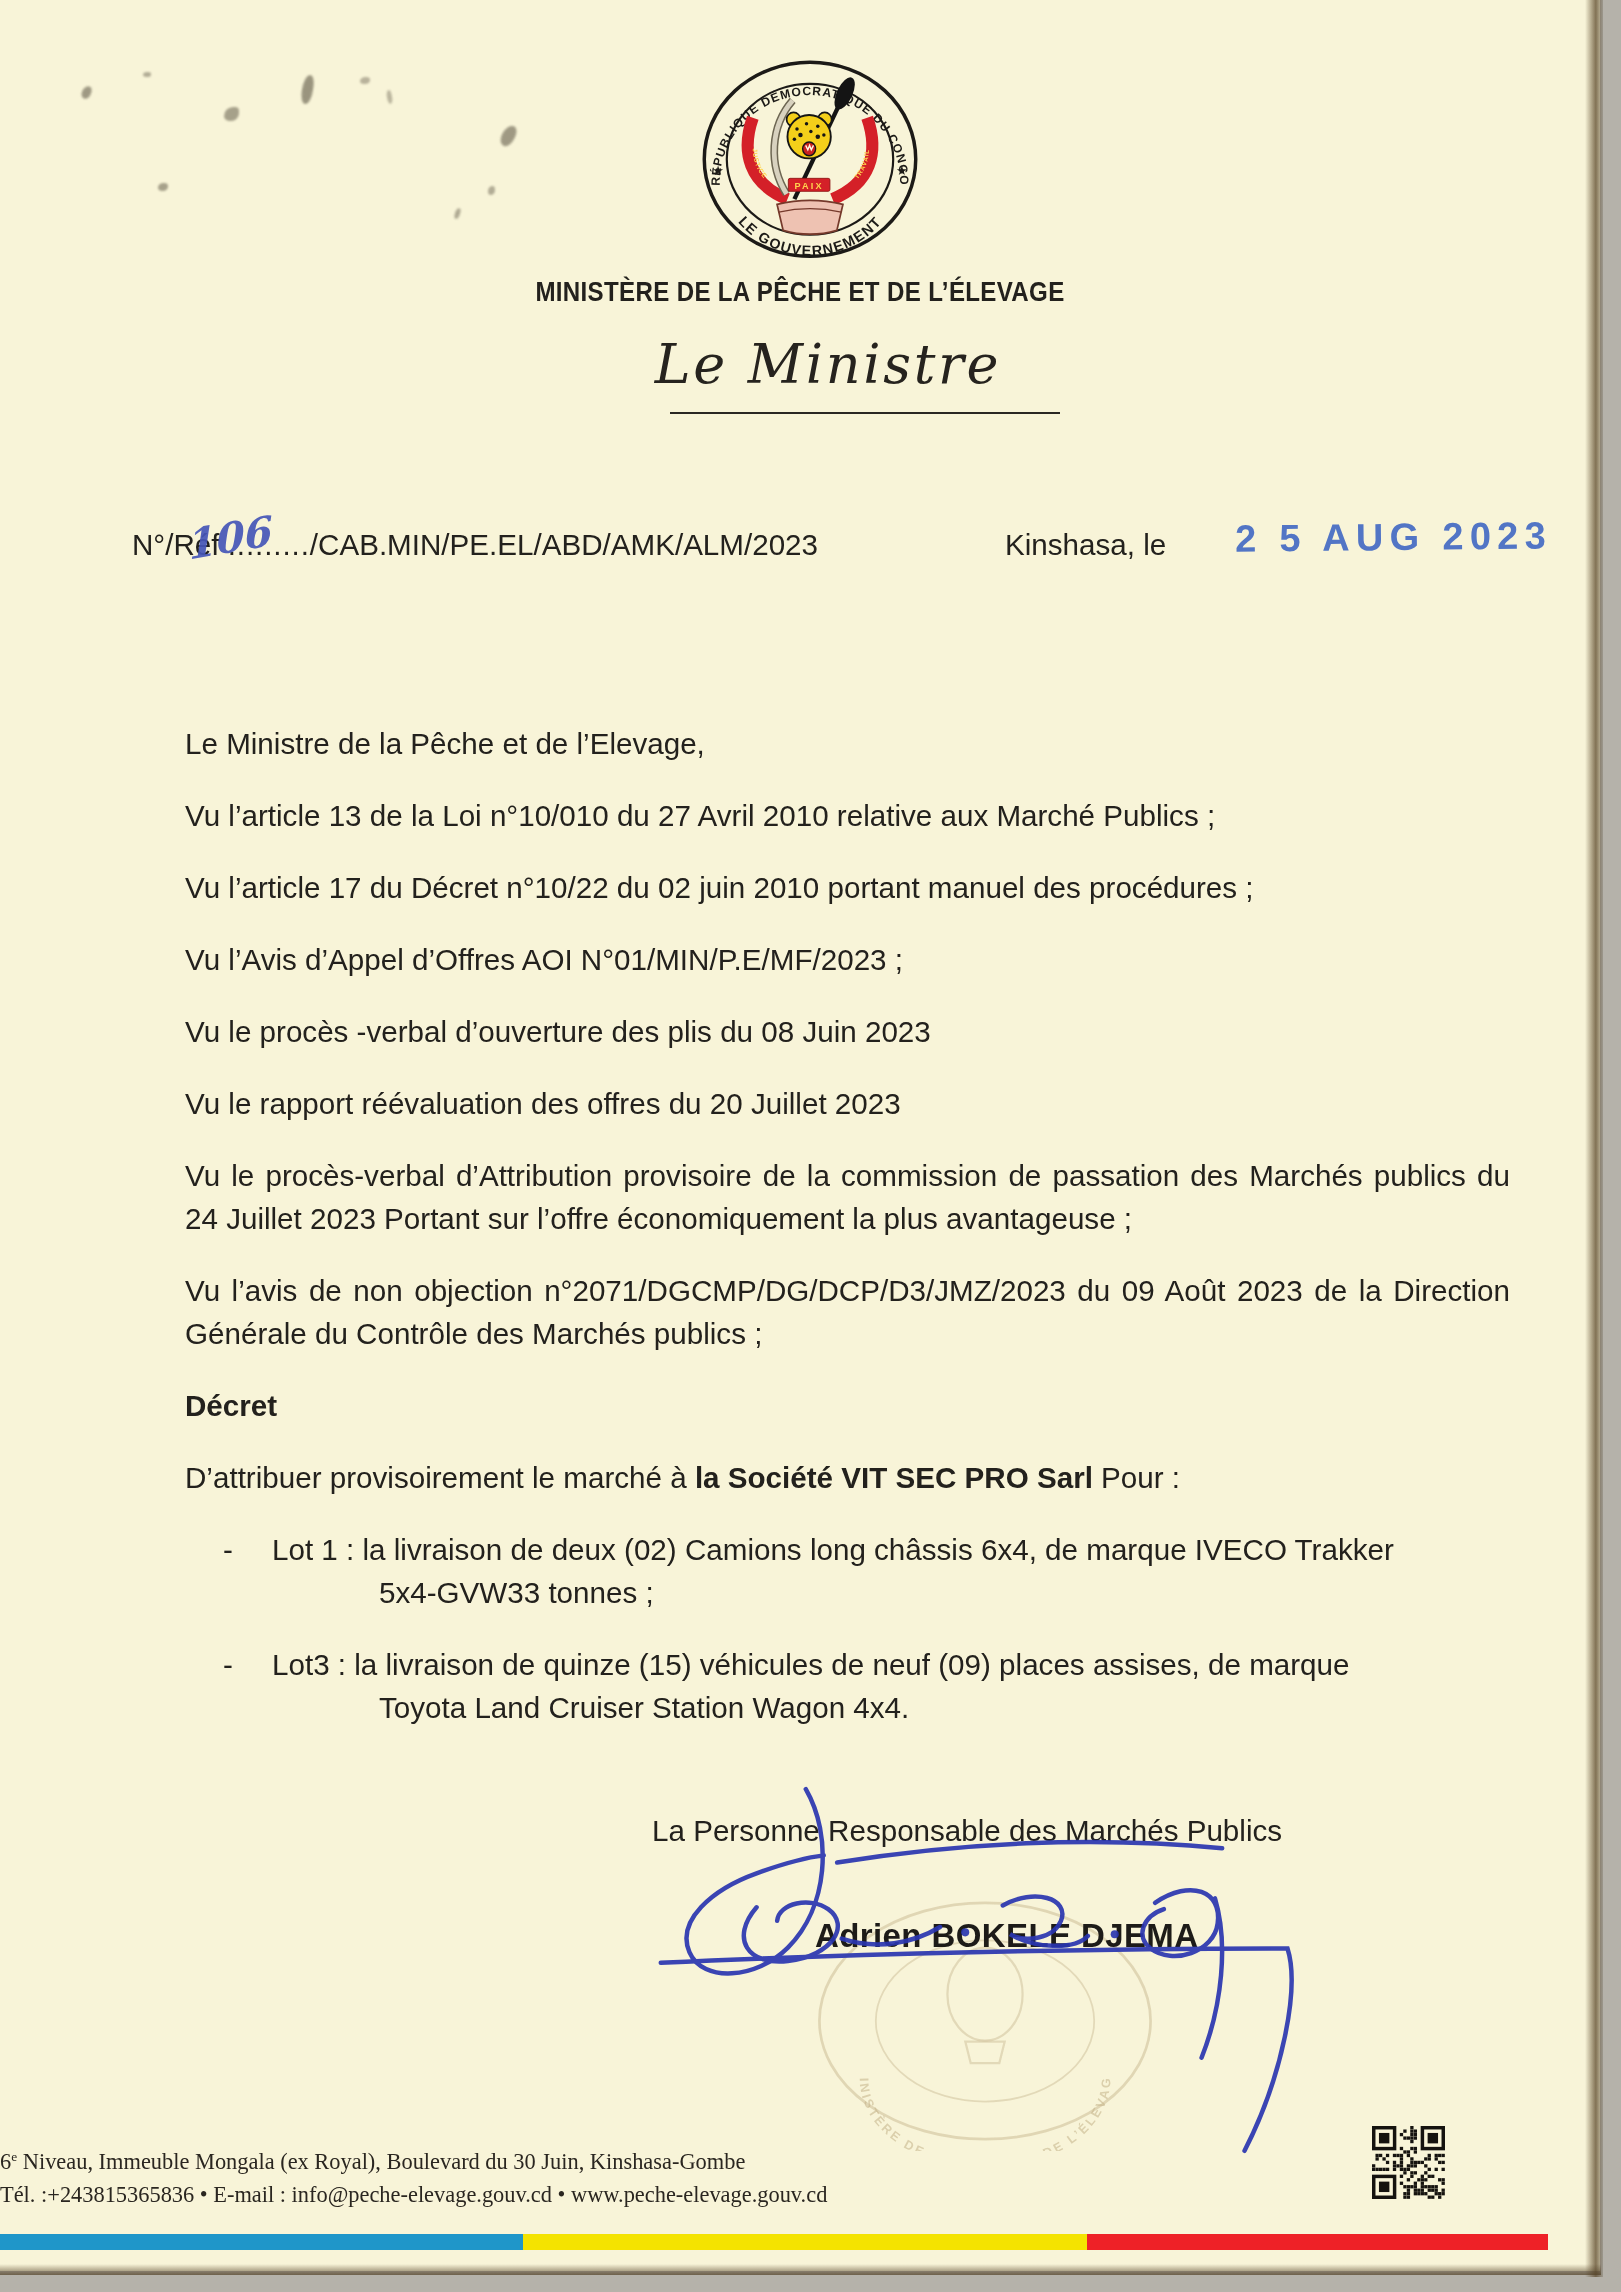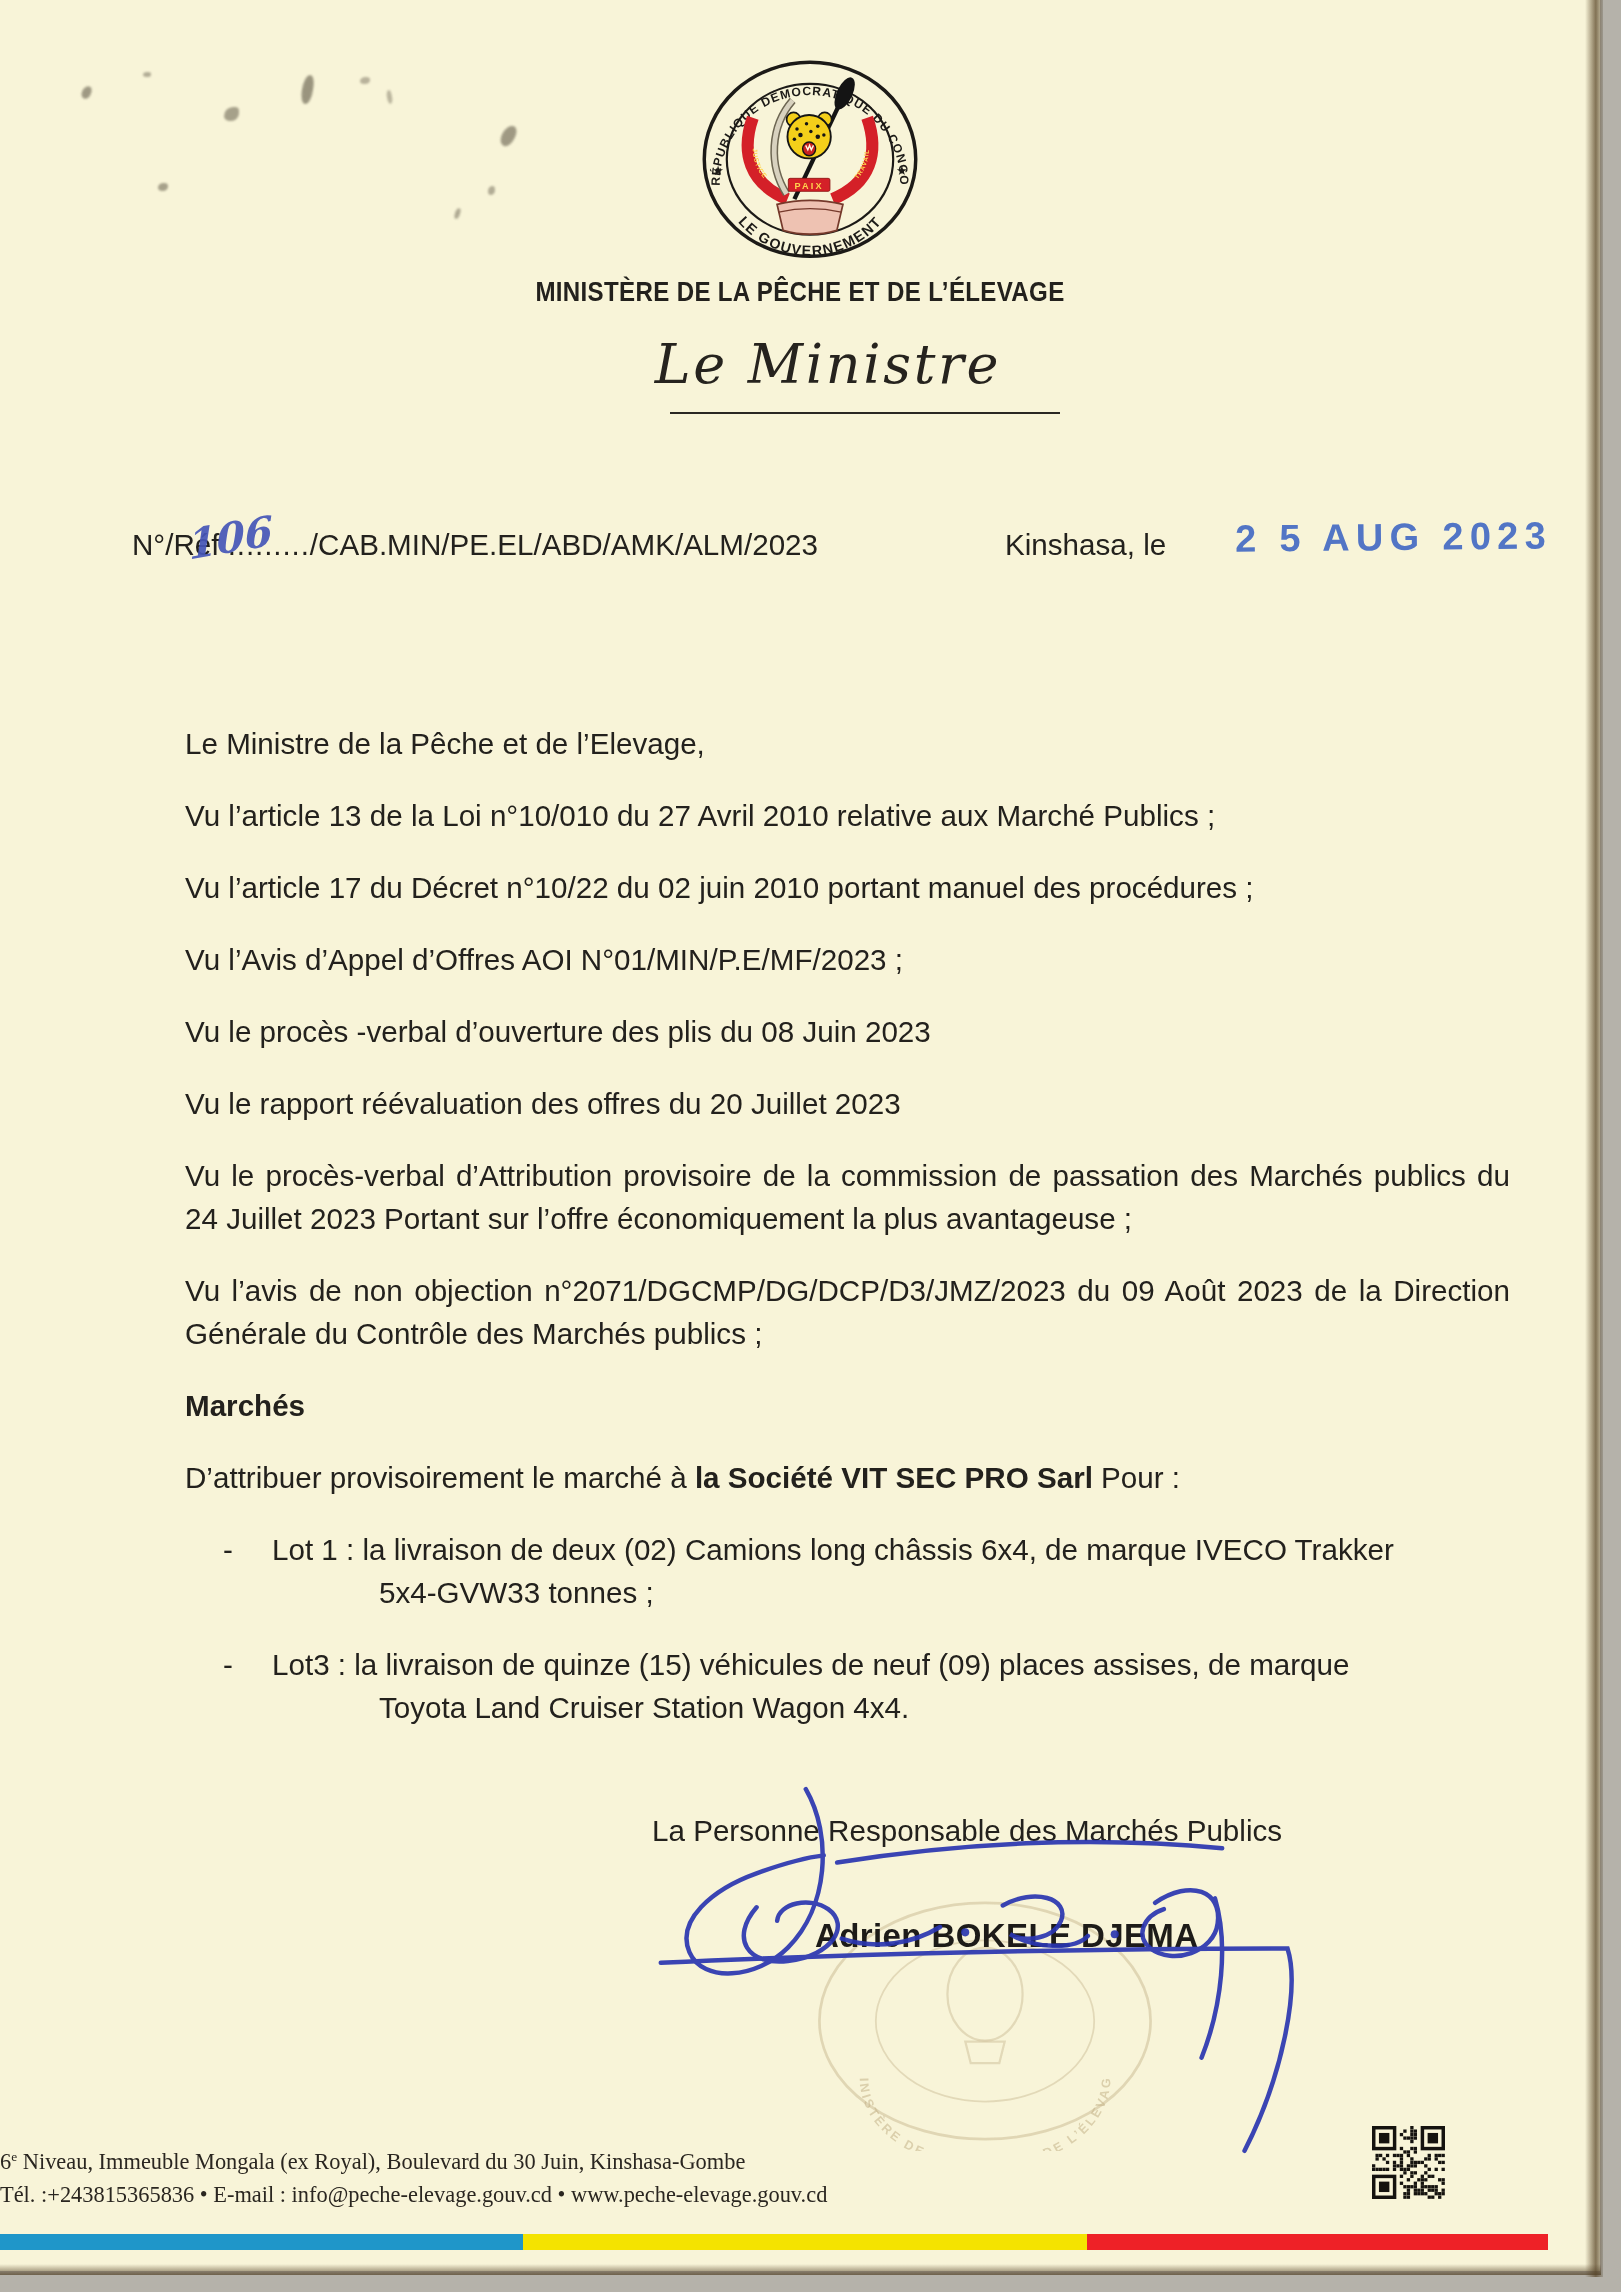--- a/index.html
+++ b/index.html
@@ -162,21 +162,21 @@
 
     <div class="abs bodytext">
       <p>Le Ministre de la Pêche  et de l’Elevage,</p>
       <p>Vu l’article 13 de la Loi n°10/010 du 27 Avril 2010 relative aux Marché Publics ;</p>
       <p>Vu l’article 17 du Décret n°10/22 du 02 juin 2010 portant manuel des procédures ;</p>
       <p>Vu l’Avis d’Appel d’Offres AOI N°01/MIN/P.E/MF/2023 ;</p>
       <p>Vu le procès -verbal d’ouverture des plis du 08 Juin 2023</p>
       <p>Vu le rapport réévaluation des offres du 20 Juillet 2023</p>
       <p class="just">Vu le procès-verbal d’Attribution provisoire de la commission de passation des Marchés publics du 24 Juillet 2023 Portant sur l’offre économiquement la plus avantageuse ;</p>
       <p class="just">Vu l’avis de non objection n°2071/DGCMP/DG/DCP/D3/JMZ/2023 du 09 Août 2023  de la Direction Générale du Contrôle des Marchés publics ;</p>
-      <p class="b">Marchés</p>
+      <p class="b">Décret</p>
       <p><span>D’attribuer provisoirement le marché à </span><span class="b">la Société VIT SEC PRO Sarl</span><span> Pour :</span></p>
       <div class="lot" style="margin-bottom:29px;">
         <span class="dash">-</span>
         <div>Lot 1 : la livraison de deux (02) Camions long châssis 6x4, de marque IVECO Trakker</div>
         <div class="l2">5x4-GVW33 tonnes ;</div>
       </div>
       <div class="lot">
         <span class="dash">-</span>
         <div>Lot3 : la livraison de quinze (15) véhicules de neuf (09) places assises, de marque</div>
         <div class="l2">Toyota Land Cruiser Station Wagon 4x4.</div>

